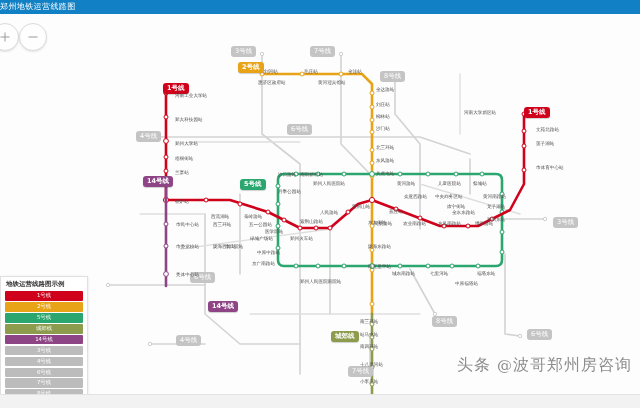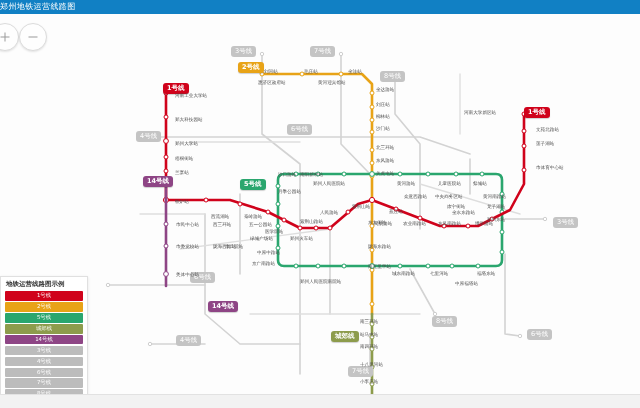--- a/index.html
+++ b/index.html
@@ -355,16 +355,20 @@
         <div class="lg-row" style="background: rgb(141, 156, 76);">城郊线</div>
         <div class="lg-row" style="background: rgb(142, 69, 133);">14号线</div>
         <div class="lg-row" style="background: rgb(188, 188, 188);">3号线</div>
         <div class="lg-row" style="background: rgb(188, 188, 188);">4号线</div>
         <div class="lg-row" style="background: rgb(188, 188, 188);">6号线</div>
         <div class="lg-row" style="background: rgb(188, 188, 188);">7号线</div>
         <div class="lg-row" style="background: rgb(188, 188, 188);">8号线</div>
       </div>
   </div>
 
+  <div id="watermark">
+    <span>头条</span>
+    <span class="at">@</span><span>波哥郑州房咨询</span>
+  </div>
 
 </div>
 
 <div id="bottombar"></div>
 
 </body></html>

